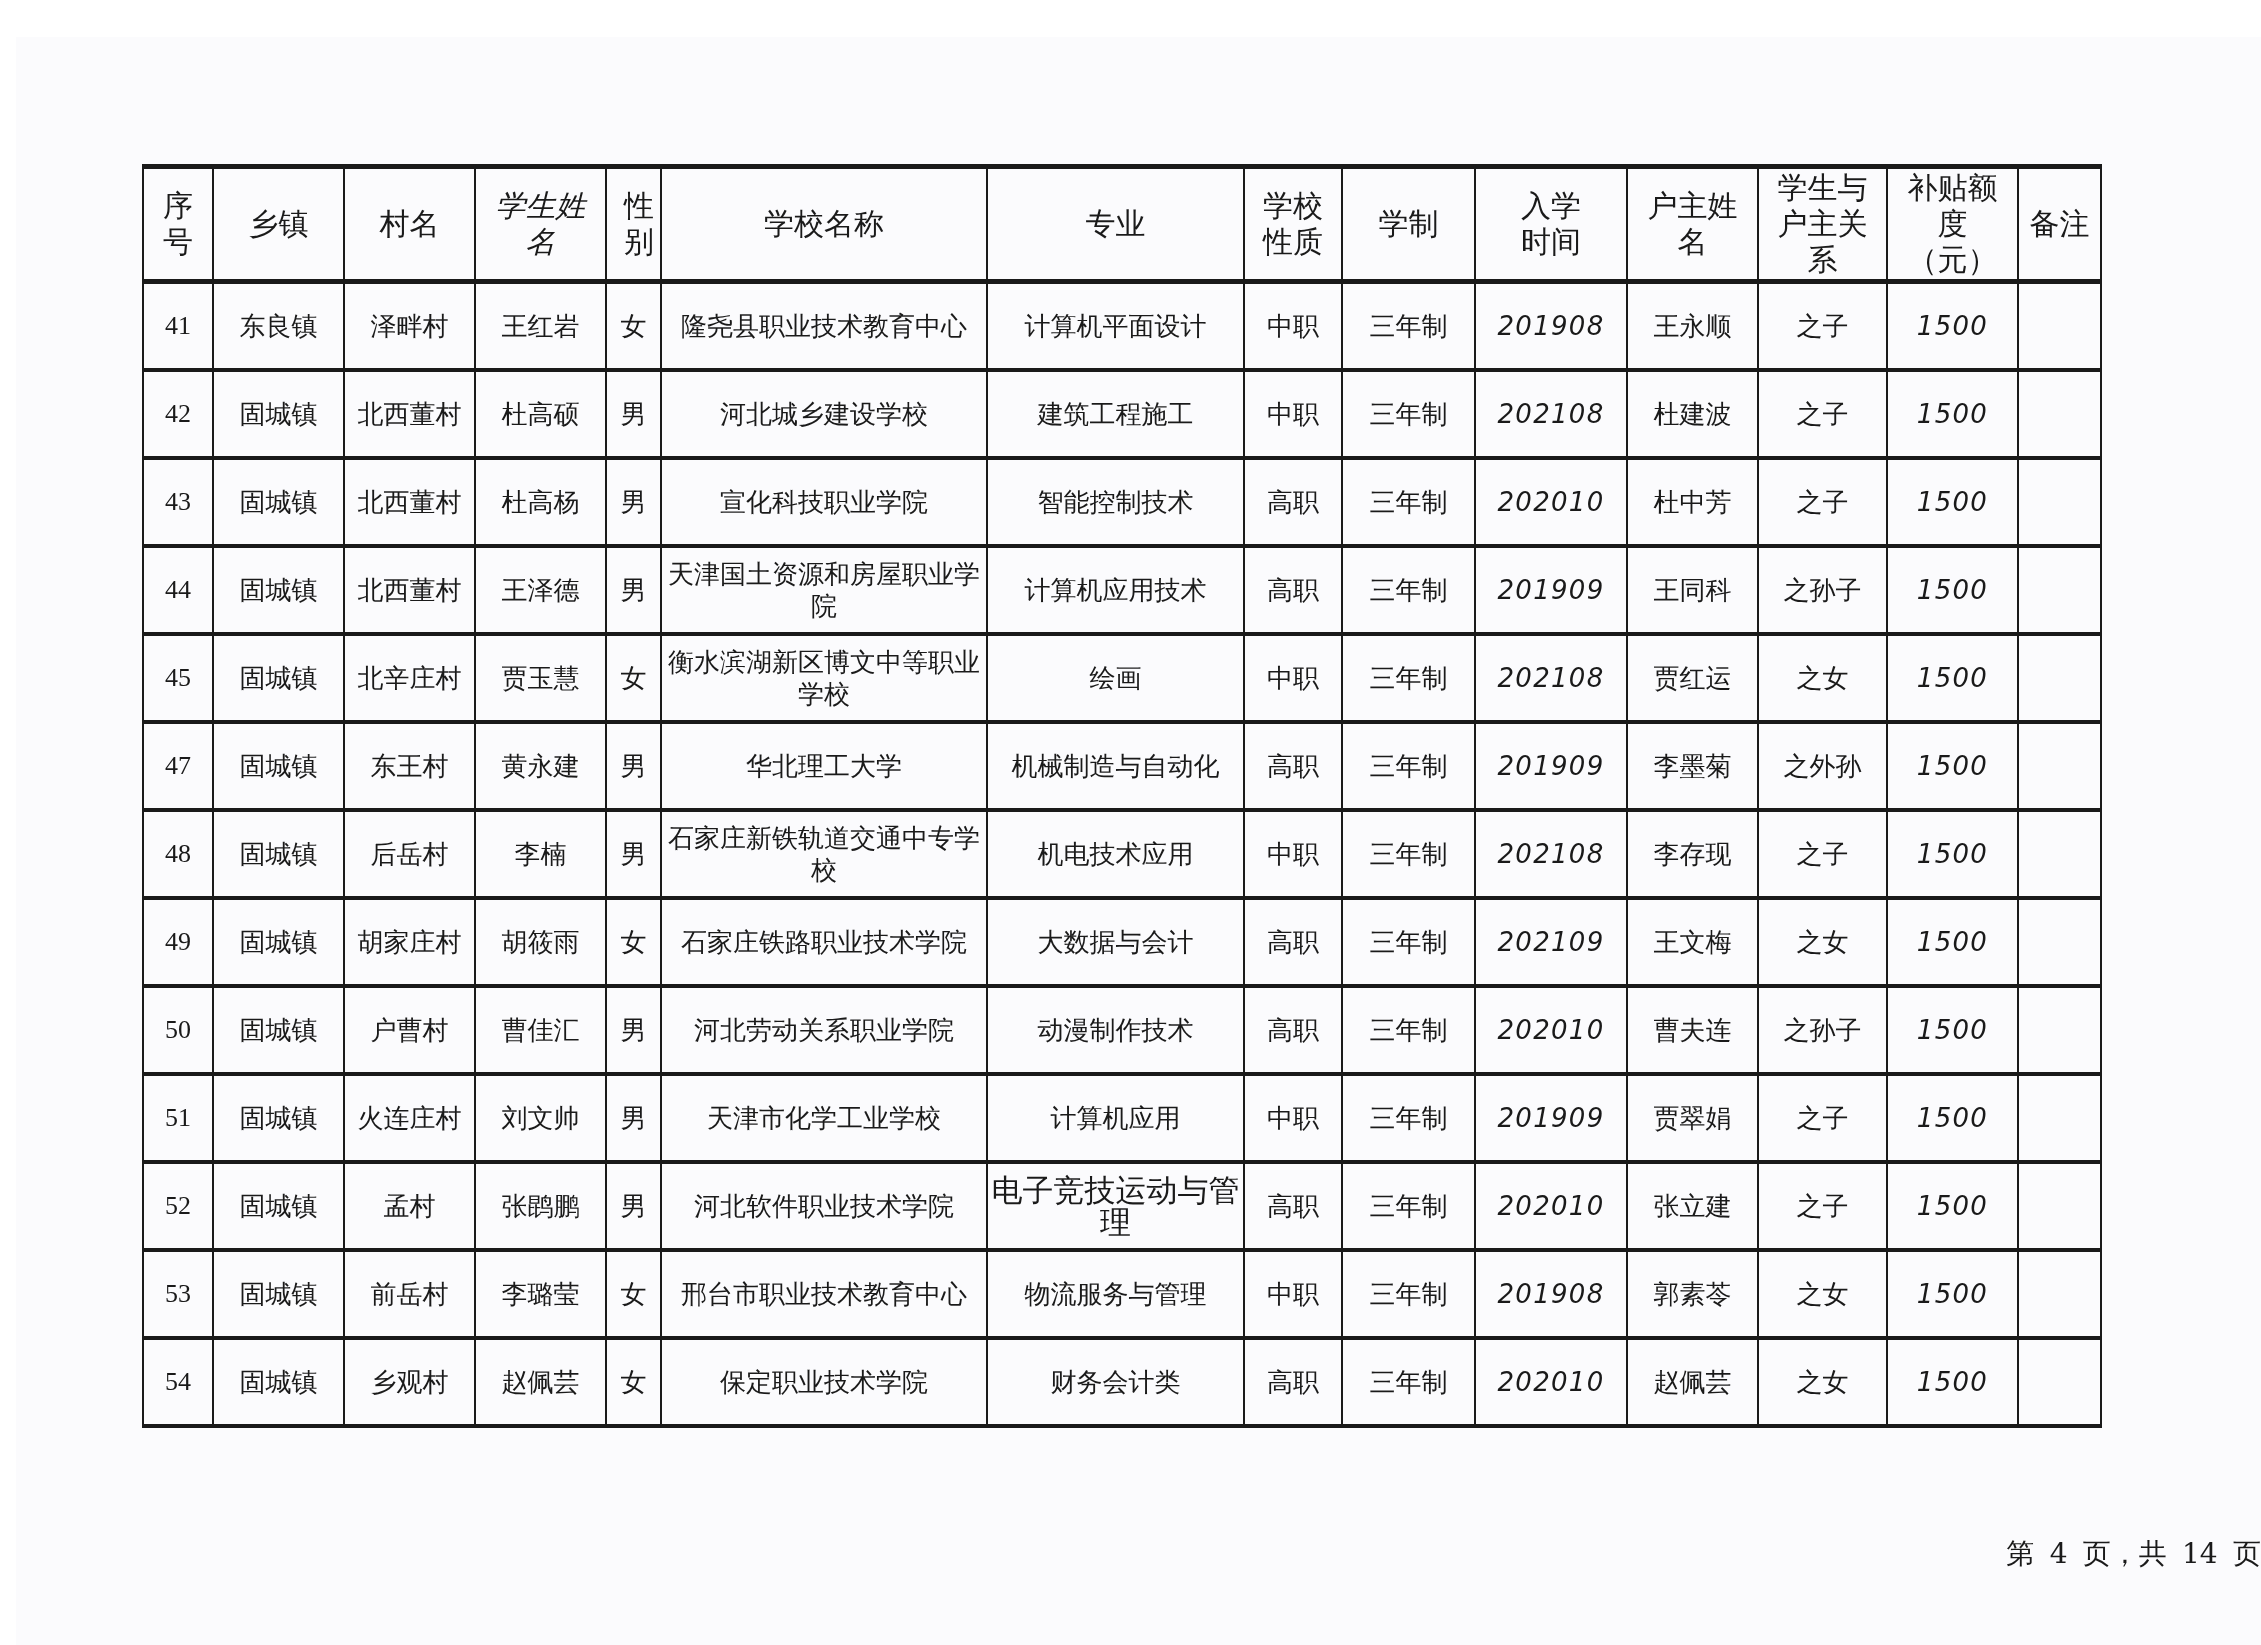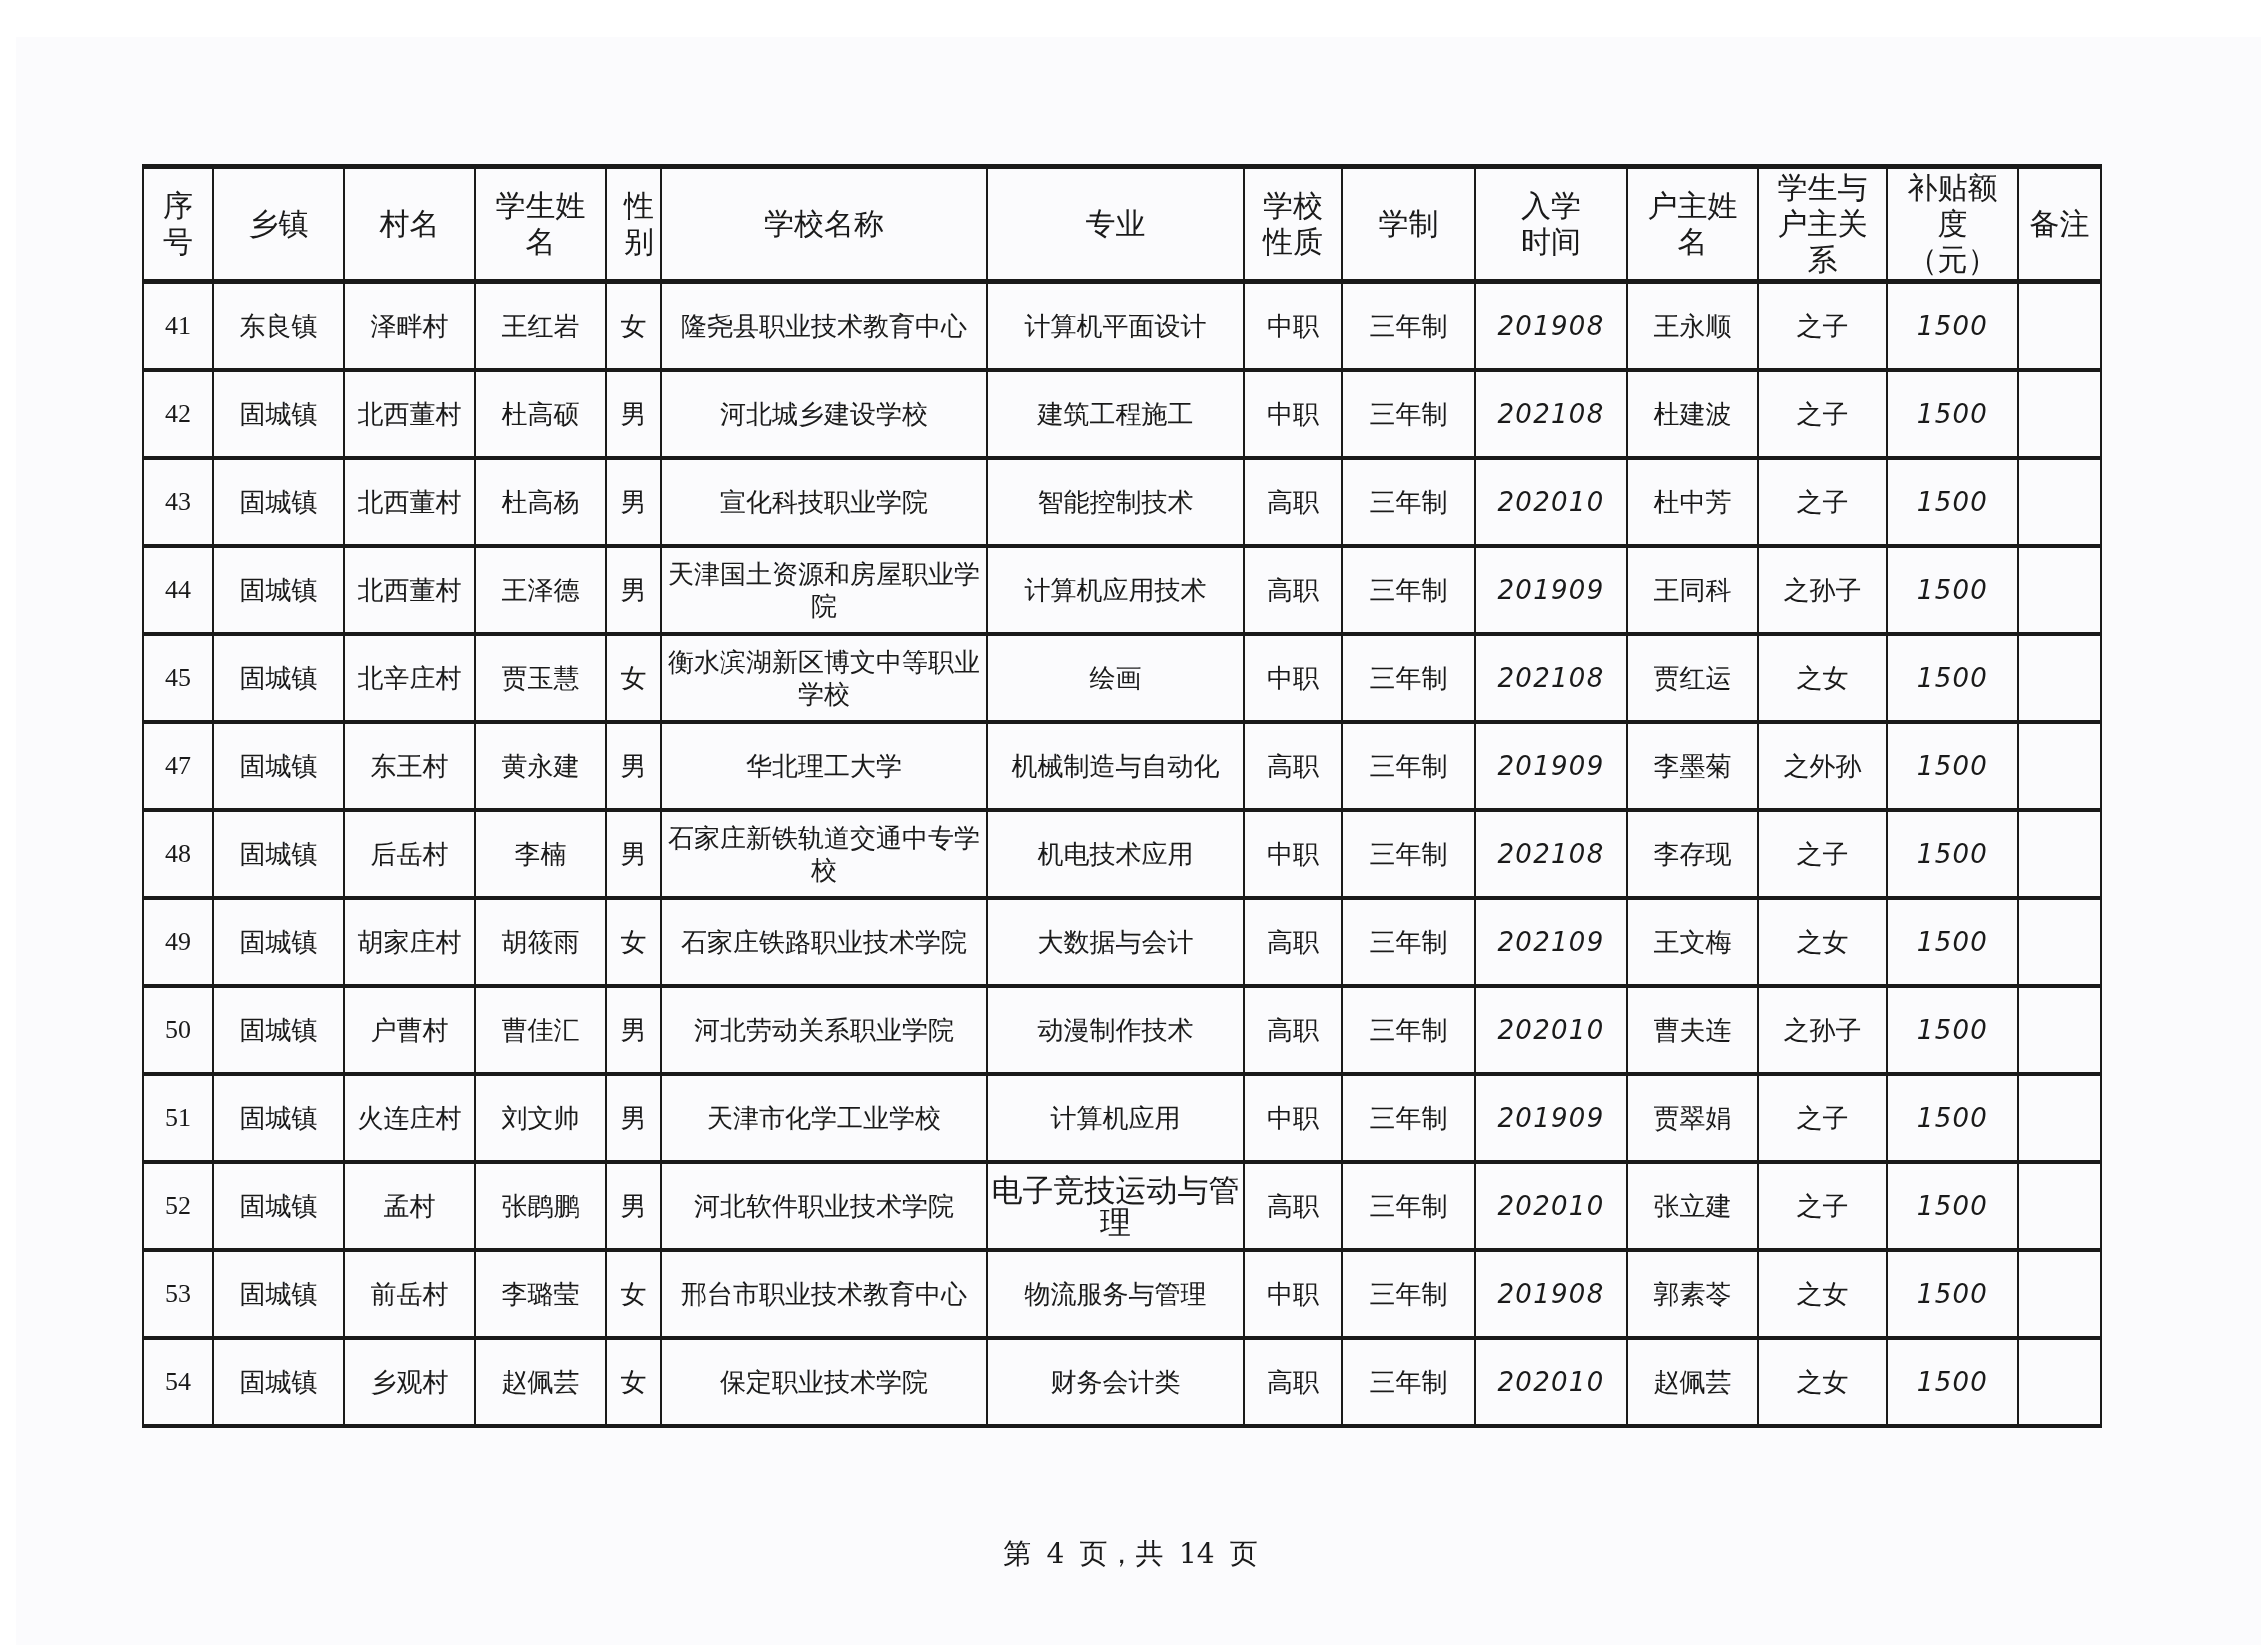--- a/index.html
+++ b/index.html
@@ -42,21 +42,21 @@
   }
   table.roster tbody tr { height: 88px; }
   table.roster tbody tr td { border-bottom-width: 4.5px; }
   table.roster thead th { border-top-width: 5.2px; }
   .num { font-family: "DejaVu Sans", "Liberation Sans", sans-serif; letter-spacing: 1.3px; font-style: italic; }
   .seq { font-family: "Liberation Serif", serif; font-size: 26px; }
   .footer {
     position: absolute;
     left: 0; width: 2261px;
     top: 1535px;
-    text-align: center;
+    text-align: right;
     font-family: "DejaVu Serif", "Liberation Serif", serif;
     font-size: 28px;
     word-spacing: 6.4px;
   }
 </style>
 </head>
 <body>
 
 <div class="scan-sheet"></div>
 
@@ -75,21 +75,21 @@
     <col style="width:131px">
     <col style="width:129px">
     <col style="width:131px">
     <col style="width:83px">
   </colgroup>
   <thead>
     <tr>
       <th style="padding:0 18px;">序号</th>
       <th>乡镇</th>
       <th>村名</th>
-      <th style="padding:0 15.5px;">学生姓名</th>
+      <th style="padding:0 15.5px;font-style:italic;">学生姓名</th>
       <th style="padding:0 17px;">性别</th>
       <th>学校名称</th>
       <th>专业</th>
       <th style="padding:0 10px;">学校性质</th>
       <th>学制</th>
       <th style="padding:0 43px;">入学时间</th>
       <th style="padding:0 19.3px;">户主姓名</th>
       <th style="padding:0 18px;">学生与户主关系</th>
       <th style="padding:0 18px;">补贴额度（元）</th>
       <th>备注</th>

